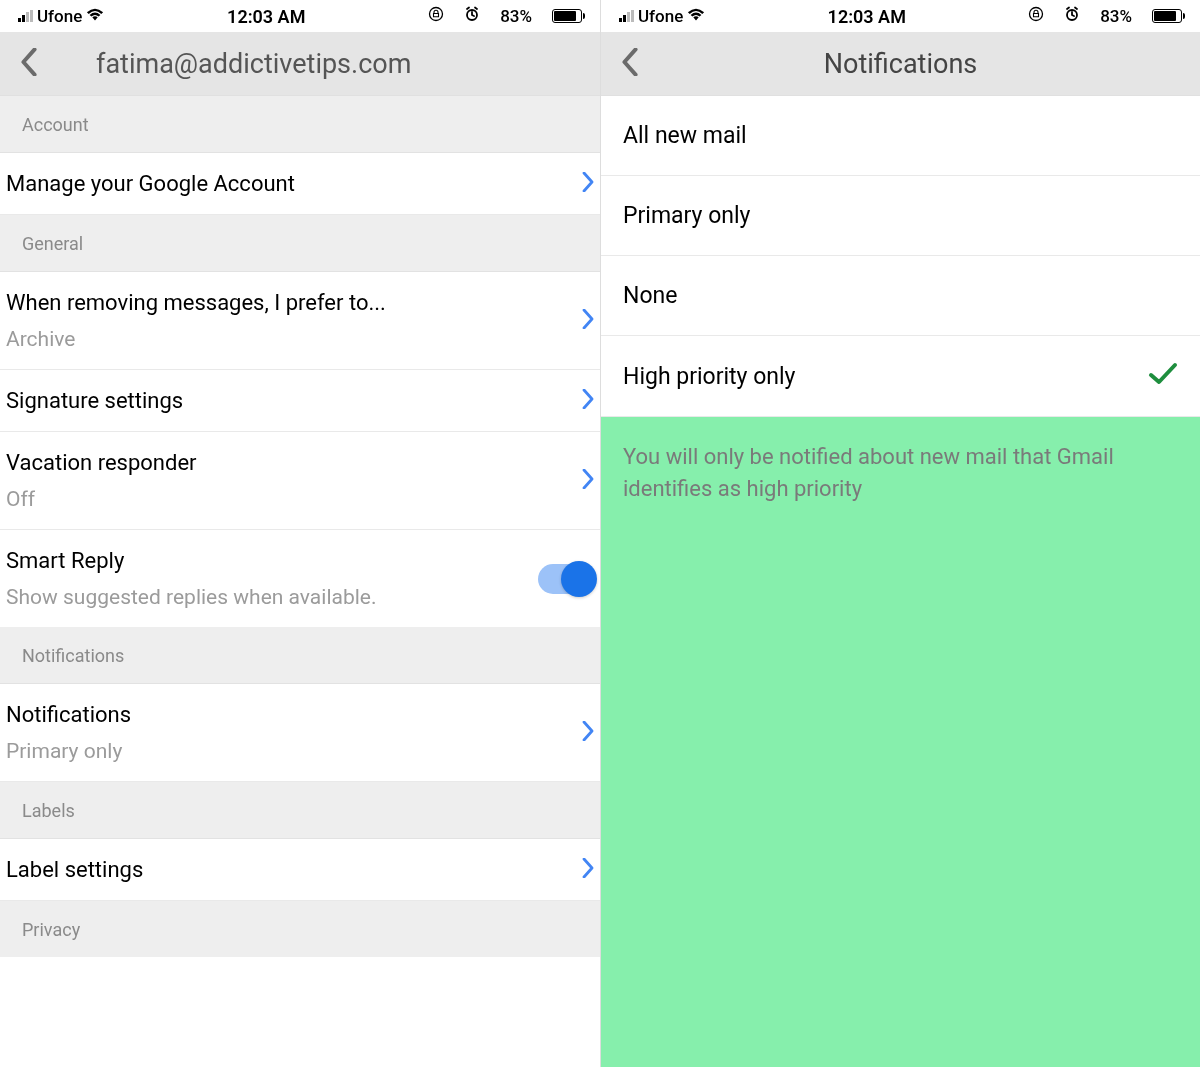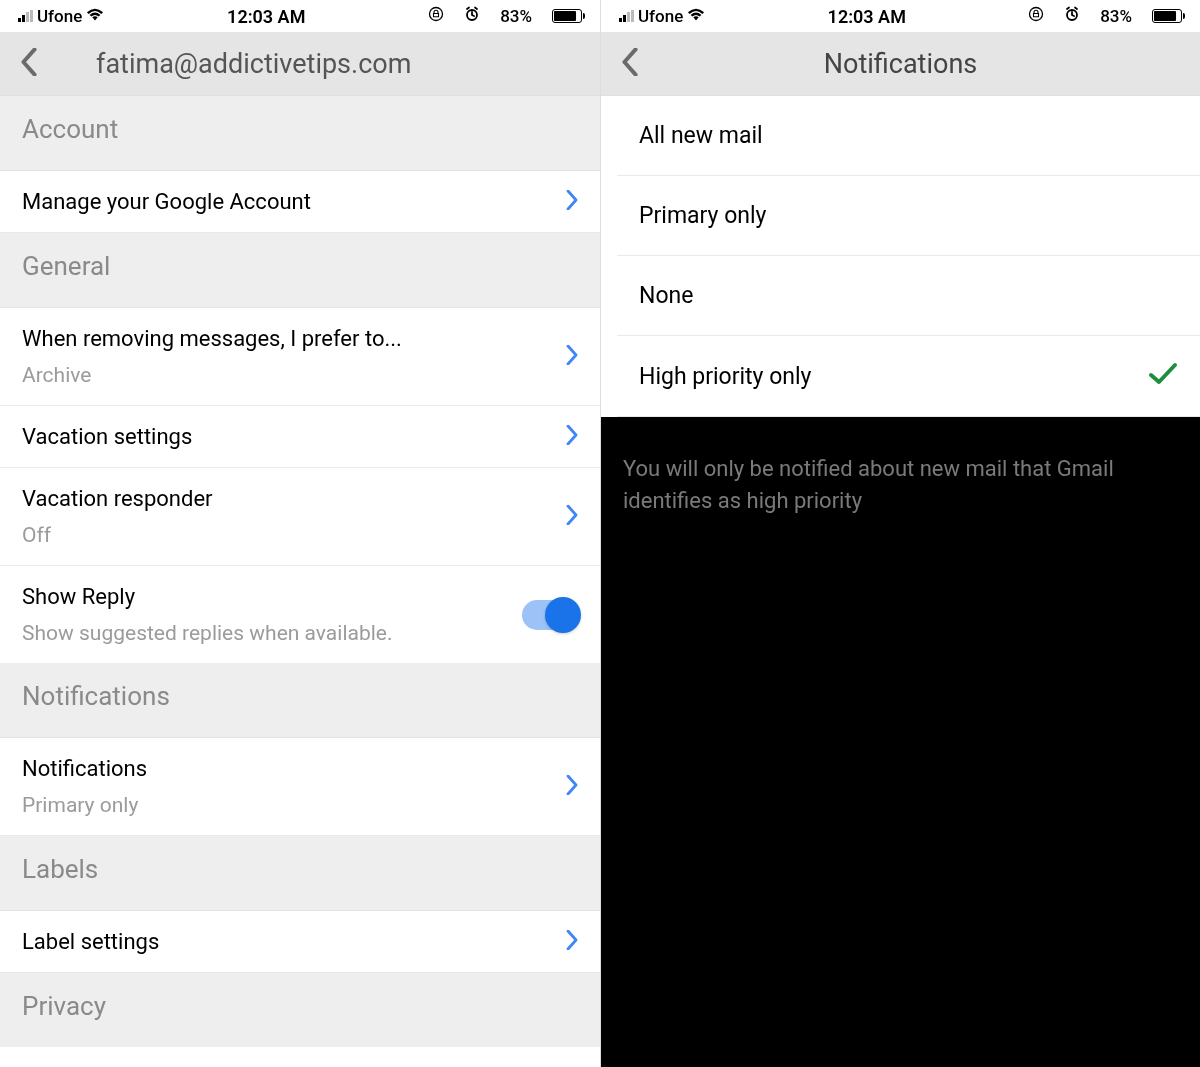--- a/index.html
+++ b/index.html
@@ -72,29 +72,29 @@
       flex: 1;
       text-align: left;
       padding-left: 40px;
       font-size: 27px;
       color: #555;
     }
     .chevron-back svg { width: 18px; height: 28px; }
     
     .section-header {
       background: #eeeeee;
-      padding: 18px 22px 26px;
-      font-size: 26px;
+      padding: 18px 22px 17px;
+      font-size: 18px;
       color: #8a8a8a;
       border-bottom: 1px solid #e2e2e2;
     }
     
     .row {
       background: #fff;
-      padding: 18px 22px;
+      padding: 18px 6px;
       display: flex;
       align-items: center;
       justify-content: flex-end;
       border-bottom: 1px solid #e9e9e9;
     }
     .row-content { flex: 1; }
     .row-title { font-size: 22px; color: #000; }
     .row-sub { font-size: 21px; color: #9b9b9b; margin-top: 8px; }
     .row-indent-sub .row-sub { margin-top: 12px; }
     .chevron-right svg { width: 12px; height: 20px; }
@@ -109,27 +109,26 @@
       box-shadow: 0 1px 3px rgba(0,0,0,0.2);
     }
     
     .option-row {
       background: #fff;
       padding: 26px 22px;
       display: flex;
       align-items: center;
       justify-content: space-between;
       border-bottom: 1px solid #e9e9e9;
-      margin-left: 16px;
     }
     .option-label { font-size: 23px; color: #000; }
     .checkmark svg { width: 30px; height: 24px; }
     .footer-text {
-      background: #000000;
-      padding: 36px 22px;
+      background: #86efac;
+      padding: 24px 22px;
       font-size: 22px;
       color: #7a7a7a;
       line-height: 1.45;
       flex: 1;
     }
     .row:last-of-type { border-bottom: none; }
   </style>
 </head>
 <body>
 
@@ -198,42 +197,42 @@
       <div class="row-sub">Archive</div>
     </div>
     <span class="chevron-right">
       <svg viewBox="0 0 12 20">
           <path d="M2 1 L10 10 L2 19" stroke="#4285f4" stroke-width="2.8" fill="none" stroke-linecap="round" stroke-linejoin="round"></path>
         </svg>
     </span>
   </div>
   <div class="row">
     <div class="row-content">
-      <div class="row-title">Vacation settings</div>
+      <div class="row-title">Signature settings</div>
     </div>
     <span class="chevron-right">
       <svg viewBox="0 0 12 20">
           <path d="M2 1 L10 10 L2 19" stroke="#4285f4" stroke-width="2.8" fill="none" stroke-linecap="round" stroke-linejoin="round"></path>
         </svg>
     </span>
   </div>
   <div class="row row-indent-sub">
     <div class="row-content">
       <div class="row-title">Vacation responder</div>
       <div class="row-sub">Off</div>
     </div>
     <span class="chevron-right">
       <svg viewBox="0 0 12 20">
           <path d="M2 1 L10 10 L2 19" stroke="#4285f4" stroke-width="2.8" fill="none" stroke-linecap="round" stroke-linejoin="round"></path>
         </svg>
     </span>
   </div>
   <div class="row row-indent-sub" style="border-bottom:none;">
     <div class="row-content">
-      <div class="row-title">Show Reply</div>
+      <div class="row-title">Smart Reply</div>
       <div class="row-sub">Show suggested replies when available.</div>
     </div>
     <div class="toggle">
         <div class="knob"></div>
       </div>
   </div>
 
   <div class="section-header">Notifications</div>
   <div class="row row-indent-sub">
     <div class="row-content">

